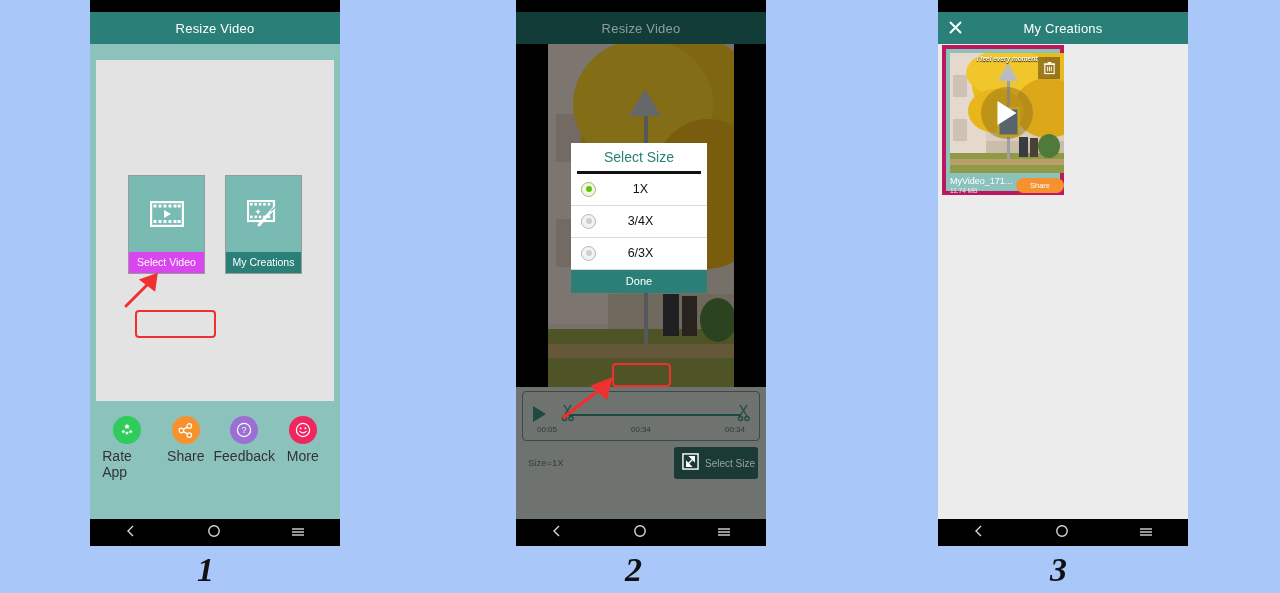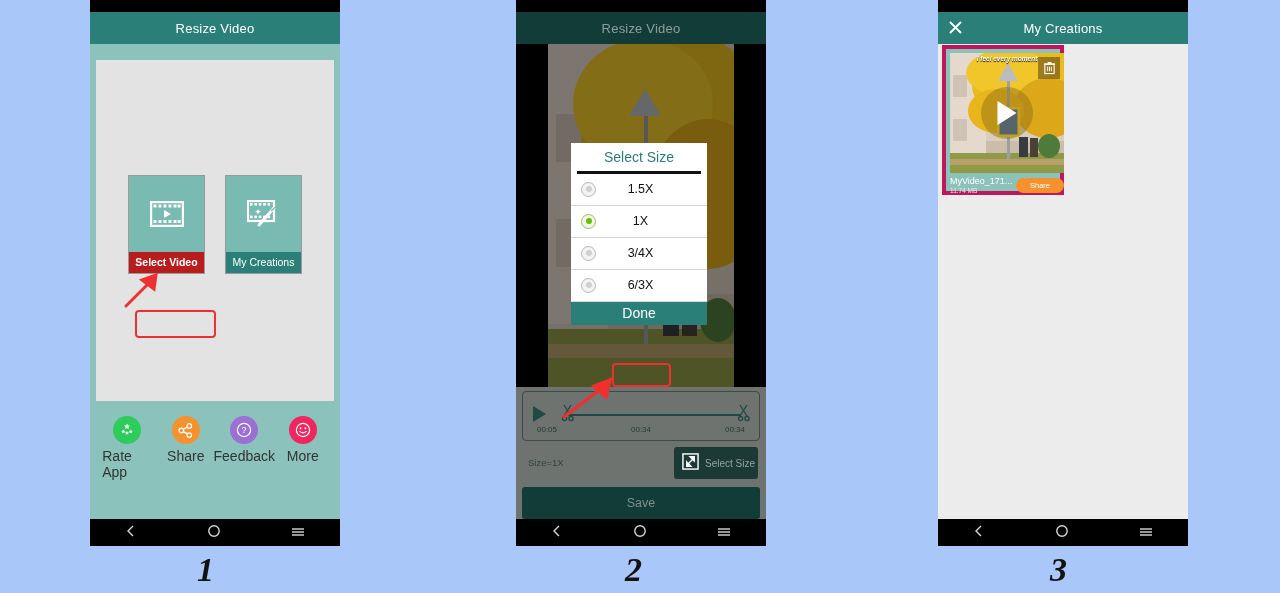--- a/index.html
+++ b/index.html
@@ -25,21 +25,21 @@
   .navbar .nb{color:#d8d8d8;}
 
   
   .p1 .appbar{background:#2a8078;}
   .p1 .body{position:absolute;top:44px;left:0;width:250px;height:475px;background:#8cc2bc;}
   .card-area{position:absolute;left:6px;top:16px;width:238px;height:341px;background:#e3e3e3;}
   .tiles{position:absolute;left:0;top:115px;width:100%;display:flex;justify-content:center;gap:20px;}
   .tile{width:75px;height:97px;border:1px solid #9a9a9a;background:#79bab2;display:flex;flex-direction:column;}
   .tile .ticon{flex:1;display:flex;align-items:center;justify-content:center;}
   .tile .tlabel{height:21px;line-height:21px;text-align:center;color:#fff;font-size:10.5px;background:#2a8078;}
-  .tile.sel .tlabel{background:#b91c1c;font-weight:bold;}
+  .tile.sel .tlabel{background:#d946ef;}
   .hl{position:absolute;border:2.5px solid #f03030;border-radius:4px;pointer-events:none;}
 
   .footicons{position:absolute;left:0;top:372px;width:100%;display:flex;justify-content:space-around;padding:0 8px;box-sizing:border-box;}
   .fi{width:50px;display:flex;flex-direction:column;align-items:center;gap:4px;}
   .fi .circ{width:28px;height:28px;border-radius:50%;display:flex;align-items:center;justify-content:center;}
   .fi .flabel{font-size:14px;color:#333;}
 
   
   .p2 .appbar{background:#123c38;}
   .p2 .appbar .title{color:#8e9e9c;}
@@ -51,21 +51,21 @@
   .dialog{position:absolute;left:571px;top:143px;width:136px;background:#fff;z-index:30;}
   .dialog .dtitle{height:28px;line-height:28px;text-align:center;color:#2a8078;font-size:14px;}
   .dialog .dbar{height:2.5px;background:#111;margin:0 6px;}
   .opt{height:31px;display:flex;align-items:center;border-bottom:1px solid #d8d8d8;}
   .opt .radio{width:13px;height:13px;border-radius:50%;border:1.6px solid #b6b6b6;margin-left:10px;display:flex;align-items:center;justify-content:center;background:#f3f3f3;}
   .opt .radio i{width:6px;height:6px;border-radius:50%;background:#cfcfcf;display:block;}
   .opt.on .radio{border-color:#9ac34a;}
   .opt.on .radio i{background:#62c400;}
   .opt .olabel{flex:1;text-align:center;font-size:12.5px;color:#111;padding-right:22px;}
   .dfooter{height:23px;background:#2a8078;display:flex;align-items:center;justify-content:center;position:relative;}
-  .dfooter .dlabel{color:#fff;font-size:14px;}
+  .dfooter .dlabel{color:#fff;font-size:11px;}
 
   .ctrls{position:absolute;left:0;top:387px;width:250px;height:132px;background:#6e736f;}
   .trim{position:absolute;left:6px;top:4px;width:238px;height:50px;border:1px solid #3e4a46;border-radius:4px;box-sizing:border-box;}
   .trim .play{position:absolute;left:10px;top:14px;width:0;height:0;border-left:13px solid #1d4a43;border-top:8px solid transparent;border-bottom:8px solid transparent;}
   .trim .line{position:absolute;left:44px;right:18px;top:22px;height:1.5px;background:#1d4a43;}
   .trim .times{position:absolute;left:0;top:33px;width:100%;display:flex;justify-content:space-between;padding:0 14px;box-sizing:border-box;font-size:8px;color:#2a3a36;}
   .sizerow{position:absolute;left:0;top:60px;width:100%;height:34px;}
   .sizerow .sz{position:absolute;left:12px;top:10px;font-size:9.5px;color:#32403c;}
   .szbtn{position:absolute;right:8px;top:0;width:84px;height:32px;background:#1c3a35;border-radius:3px;display:flex;align-items:center;gap:6px;padding-left:8px;box-sizing:border-box;}
   .szbtn .sl{color:#93a39f;font-size:10px;}
@@ -309,23 +309,20 @@
                 <line x1="5" y1="13" x2="13" y2="5"></line>
                 <polygon points="13,4 13,8.4 8.6,4"></polygon>
                 <polygon points="5,14 5,9.6 9.4,14"></polygon>
               </g>
             </svg>
           </span>
           <span class="sl">Select Size</span>
         </div>
       </div>
 
-      <div class="savebtn">
-        <span class="s">Save</span>
-      </div>
     </div>
 
     <div class="navbar">
       <span class="nb">
         <svg width="12" height="14" viewBox="0 0 12 14">
             <polyline points="8,2 3,7 8,12" fill="none" stroke="#d8d8d8" stroke-width="1.4"></polyline>
           </svg>
       </span>
       <span class="nb">
         <svg width="14" height="14" viewBox="0 0 14 14">
@@ -341,26 +338,20 @@
             </g>
           </svg>
       </span>
     </div>
   </div>
 
   <div class="dialog">
     <div class="dtitle">Select Size</div>
     <div class="dbar"></div>
 
-    <div class="opt">
-      <span class="radio">
-          <i></i>
-        </span>
-      <span class="olabel">1.5X</span>
-    </div>
     <div class="opt on">
       <span class="radio">
           <i></i>
         </span>
       <span class="olabel">1X</span>
     </div>
     <div class="opt">
       <span class="radio">
           <i></i>
         </span>

